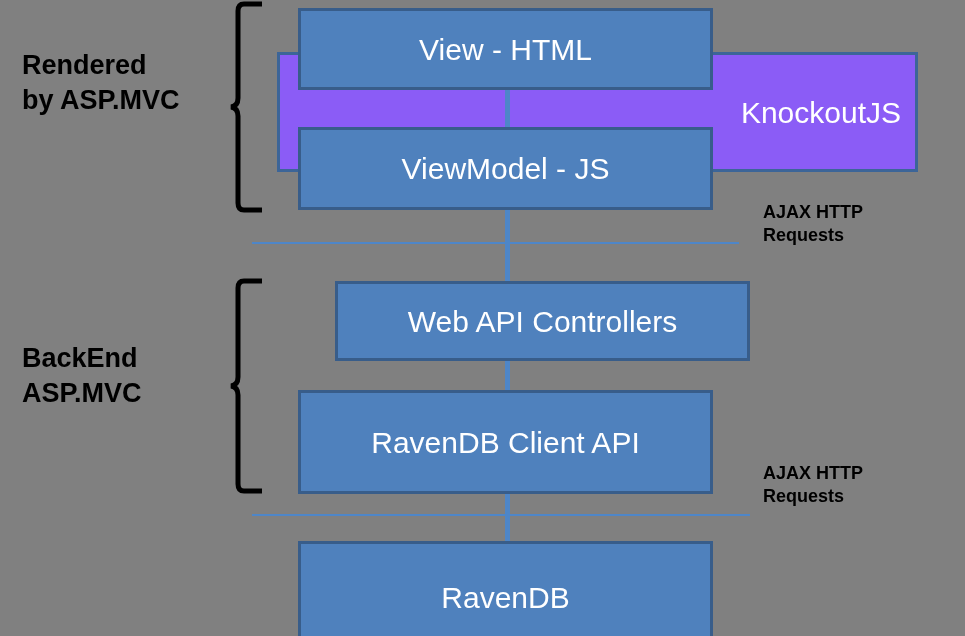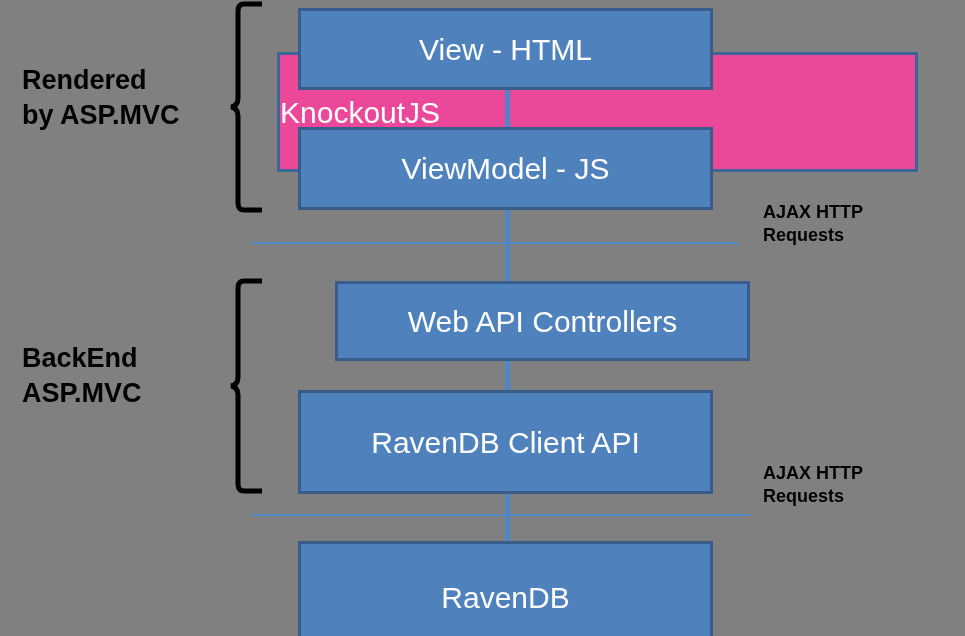--- a/index.html
+++ b/index.html
@@ -29,27 +29,27 @@
   }
   .box-blue {
     background: #4f81bd;
     border: 3px solid #385d8a;
     color: #ffffff;
     font-size: 30px;
     font-weight: 400;
     z-index: 4;
   }
   .box-gray {
-    background: #ec4899;
+    background: #8b5cf6;
     border: 3px solid #3c6598;
     color: #ffffff;
     font-size: 30px;
     font-weight: 400;
     z-index: 2;
-    justify-content: flex-start;
+    justify-content: flex-end;
     padding-right: 14px;
   }
 
   
   .vline {
     position: absolute;
     background: #4e86c8;
     z-index: 3;
   }
   .hline {
@@ -133,21 +133,21 @@
       <path d="M 38 4 L 20 4 Q 14 4 14 11 L 14 98 Q 14 106 7 107 Q 14 108 14 116 L 14 203 Q 14 210 20 210 L 38 210" fill="none" stroke="#000000" stroke-width="5" stroke-linecap="butt" stroke-linejoin="miter"></path>
     </svg>
   </div>
 
   <div class="brace" style="left:224px; top:277px; width:42px; height:222px;">
     <svg width="42" height="222" viewBox="0 0 42 222">
       <path d="M 38 4 L 20 4 Q 14 4 14 11 L 14 100 Q 14 108 7 109 Q 14 110 14 118 L 14 207 Q 14 214 20 214 L 38 214" fill="none" stroke="#000000" stroke-width="5" stroke-linecap="butt" stroke-linejoin="miter"></path>
     </svg>
   </div>
 
-  <div class="side-label" style="left:22px; top:63px; width:200px;">Rendered
+  <div class="side-label" style="left:22px; top:48px; width:200px;">Rendered
 by ASP.MVC</div>
 
   <div class="side-label" style="left:22px; top:341px; width:200px;">BackEnd
 ASP.MVC</div>
 
   <div class="ajax-label" style="left:763px; top:201px; width:200px;">AJAX HTTP
 Requests</div>
 
   <div class="ajax-label" style="left:763px; top:462px; width:200px;">AJAX HTTP
 Requests</div>

